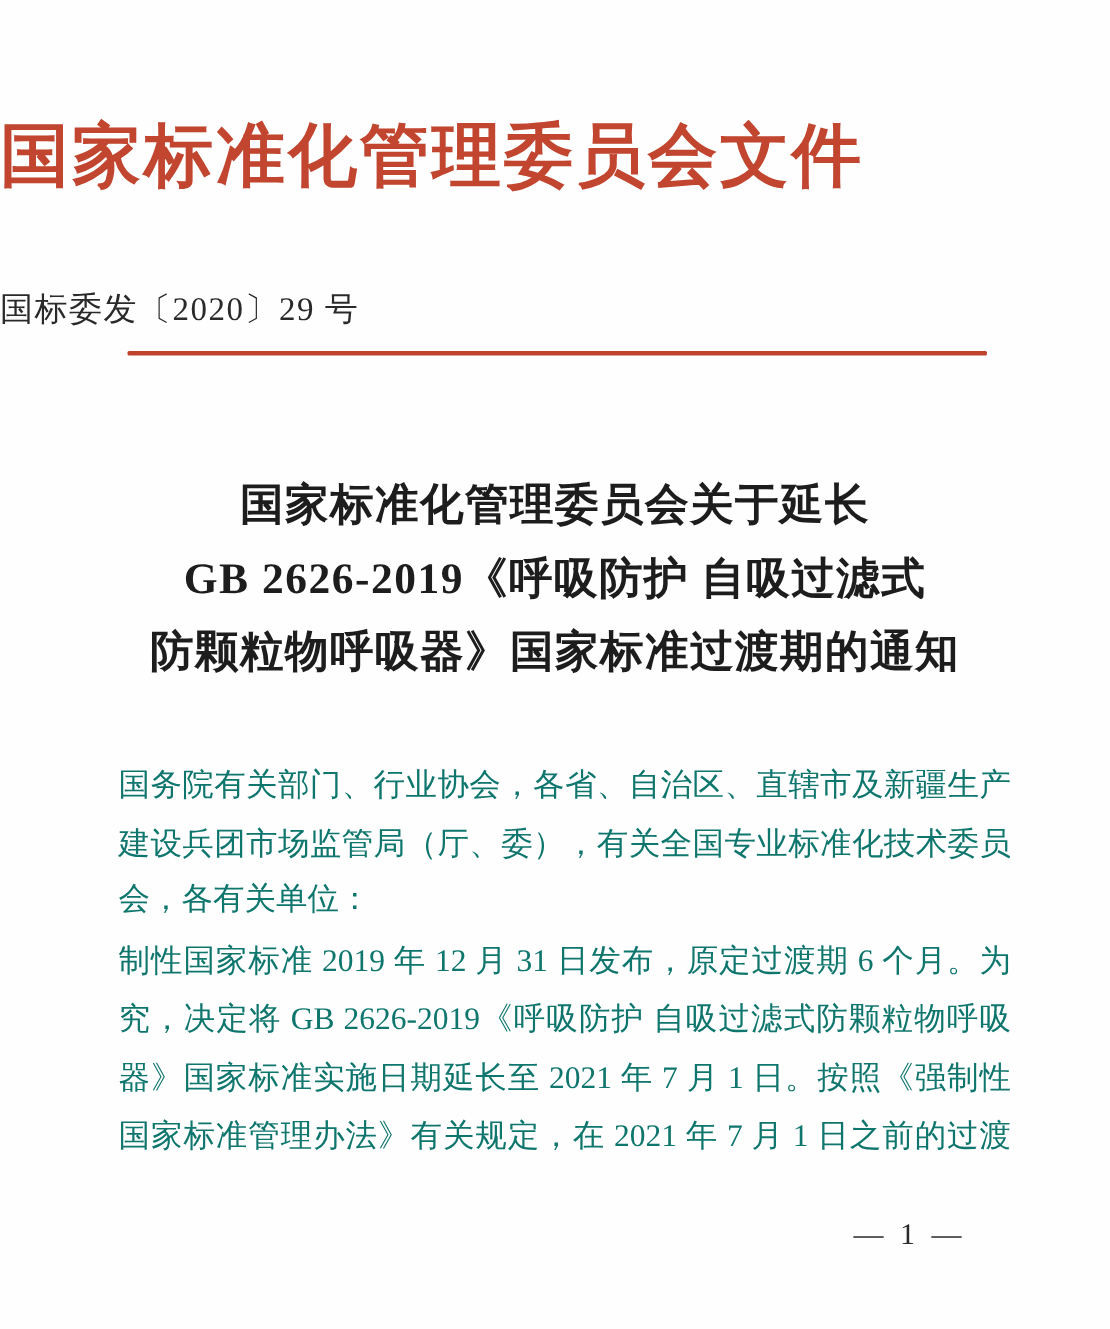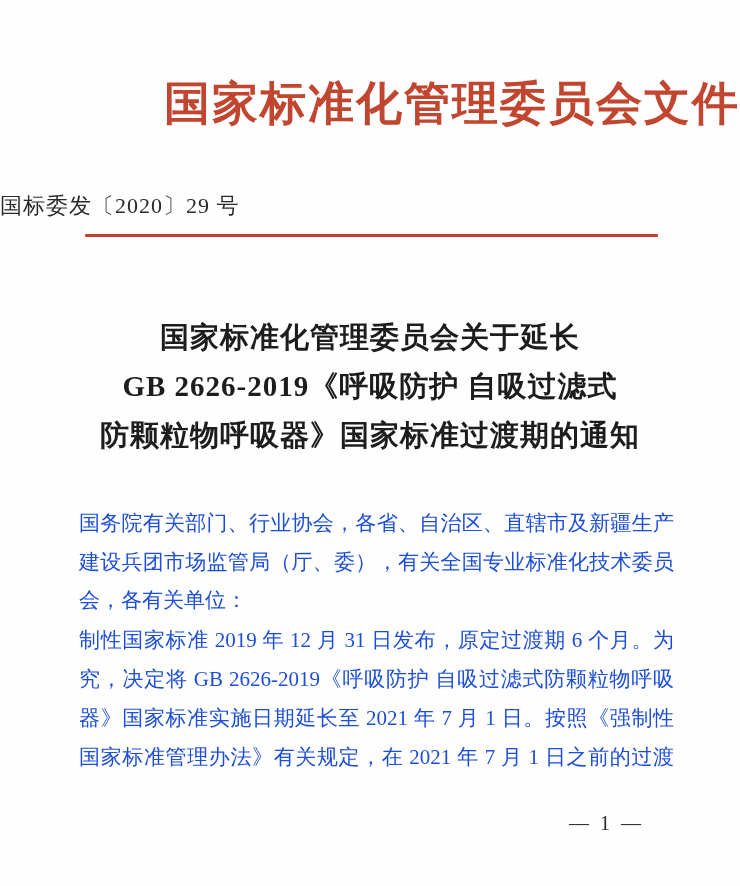--- a/index.html
+++ b/index.html
@@ -11,21 +11,21 @@
     position: relative;
     width: 740px;
     height: 886px;
     background: #fefefe;
     overflow: hidden;
     font-family: "Liberation Serif", "DejaVu Serif", serif;
     color: #222222;
   }
   .red-header {
     margin-top: 76px;
-    text-align: right;
+    text-align: left;
     color: #c1452f;
     font-size: 46px;
     font-weight: bold;
     letter-spacing: 2px;
     line-height: 1.2;
   }
   .doc-number {
     margin-top: 60px;
     text-align: left;
     color: #2a2a2a;
@@ -45,21 +45,21 @@
     color: #1d1d1d;
     font-size: 29px;
     line-height: 49px;
     letter-spacing: 1px;
   }
   .body-text {
     margin-top: 44px;
     padding: 0 66px 0 79px;
     font-size: 21px;
     line-height: 39px;
-    color: #1d4ed8;
+    color: #0f766e;
   }
   .body-line {
     text-align: justify;
     text-align-last: justify;
     white-space: nowrap;
   }
   .body-line.short {
     text-align: left;
     text-align-last: left;
     font-family: Liberation Mono, monospace;

